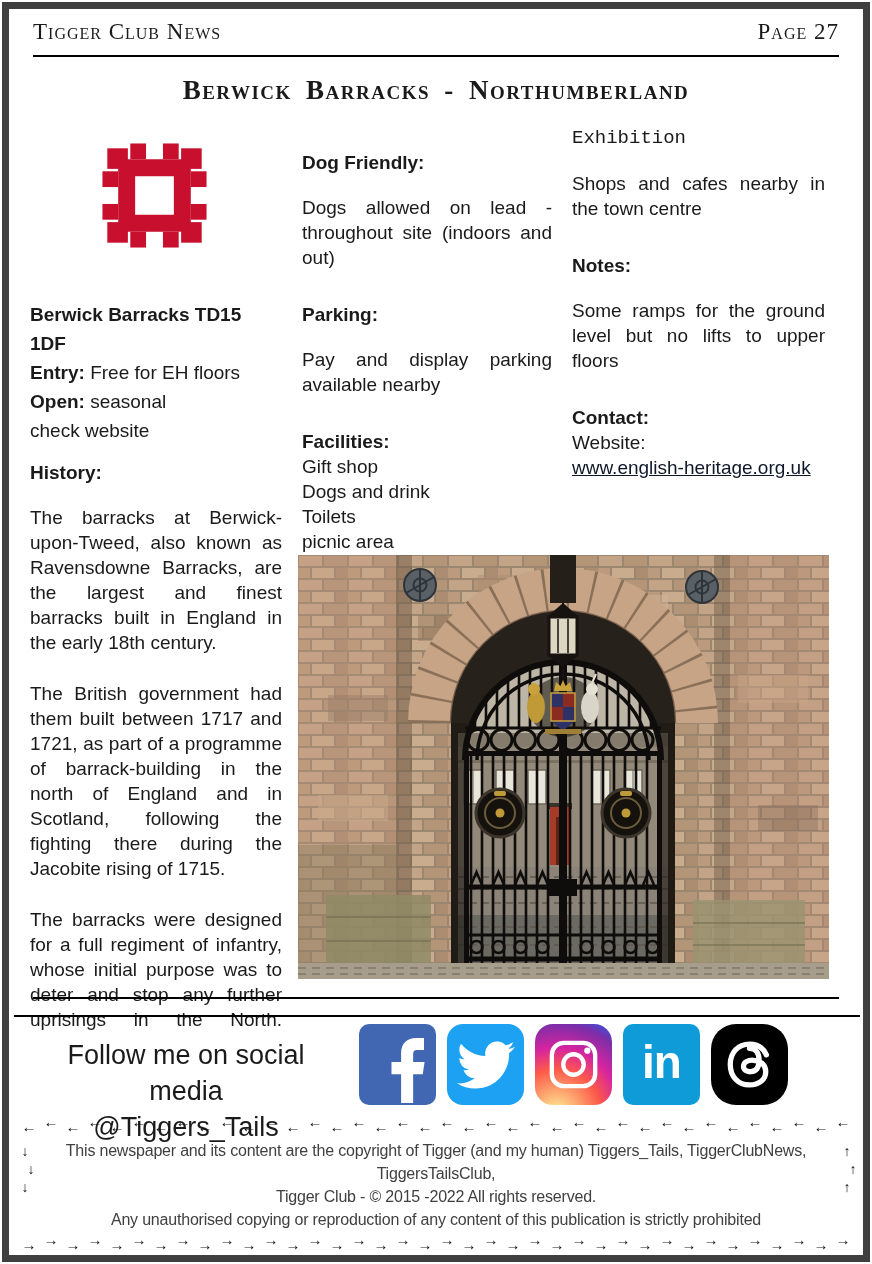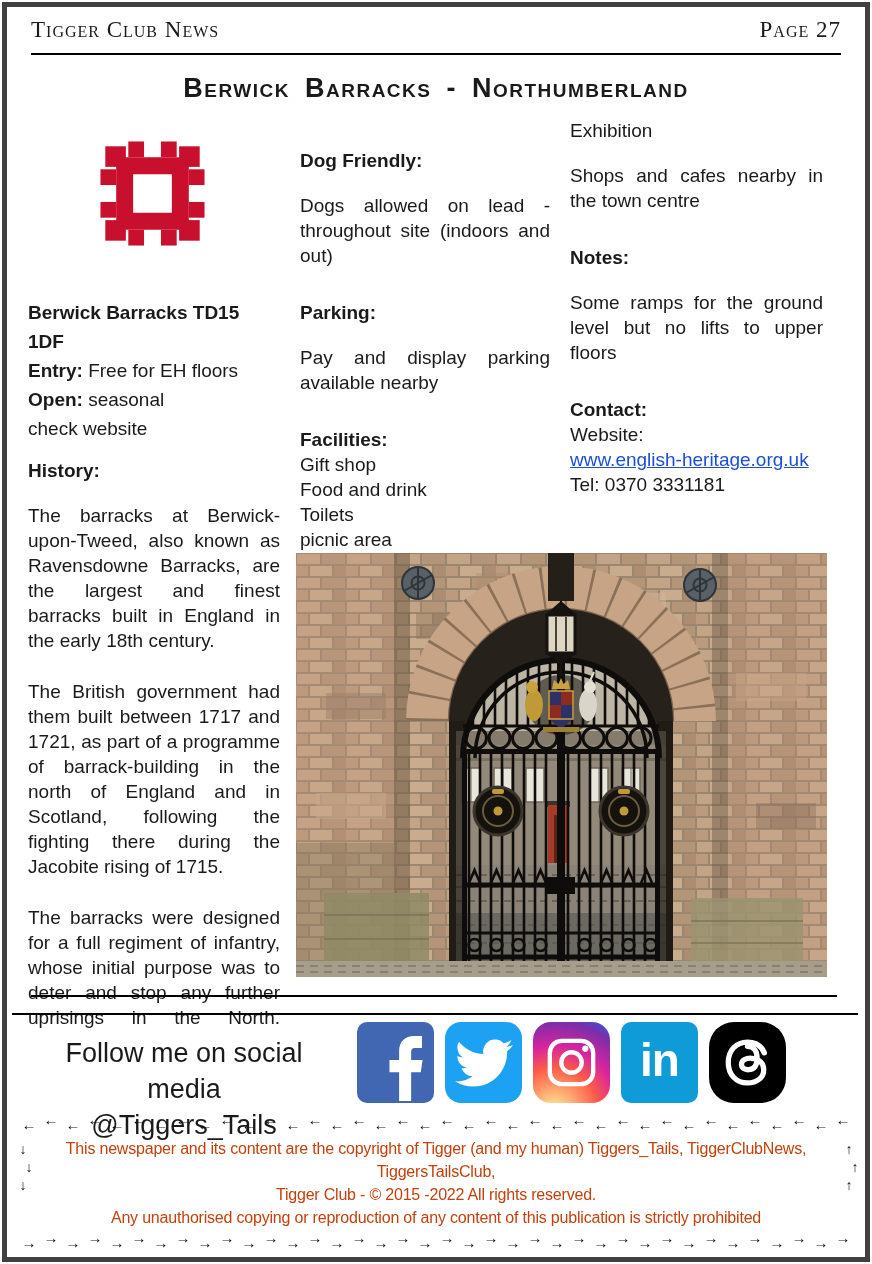--- a/index.html
+++ b/index.html
@@ -1,39 +1,39 @@
 <!DOCTYPE html>
 <html><head>
 <meta charset="utf-8">
 <style>
   * { margin:0; padding:0; box-sizing:border-box; }
   html,body { background:#fff; }
   body { width:872px; height:1264px; position:relative; font-family:"Liberation Sans", sans-serif; color:#1a1a1a; }
-  .page { position:absolute; left:2px; top:2px; width:868px; height:1260px; border:5px solid #404040; background:#fff; }
+  .page { position:absolute; left:2px; top:2px; width:868px; height:1260px; border:7px solid #404040; background:#fff; }
 
   
   .header { position:absolute; top:10px; left:24px; right:24px; display:flex; justify-content:space-between; align-items:baseline;
             font-family:"Liberation Serif", serif; font-variant:small-caps; font-size:23px; letter-spacing:1px; }
   .header-rule { position:absolute; top:46px; left:24px; right:24px; border-top:2px solid #000; }
-  .title { position:absolute; top:66px; left:0; width:100%; text-align:center; font-family:Liberation Sans, sans-serif;
+  .title { position:absolute; top:66px; left:0; width:100%; text-align:center; font-family:Liberation Serif, serif;
            font-variant:small-caps; font-weight:600; font-size:27px; letter-spacing:1.5px; word-spacing:6px; }
 
   
   .col { position:absolute; top:111px; font-size:19px; line-height:25px; }
   .col-left  { left:21px;  width:252px; }
   .col-mid   { left:293px; width:250px; }
   .col-right { left:563px; width:253px; }
   .jtext { text-align:justify;margin-top:20px; }
   .jtext-all { text-align:justify; text-align-last:justify; }
   .hline { font-weight:bold; }
   .addr { line-height:29px; margin-top:44px; }
   .sect { margin-top:32px; }
   .p-gap { margin-top:26px; }
   .eh-logo { margin:15px 0 0 64px; width:121px; height:121px; display:block; }
-  .weblink { color:#1d4ed8; }
+  .weblink { color:#0f172a; }
 
   
   .photo { position:absolute; left:289px; top:546px; width:531px; height:424px; }
   .photo svg { display:block; }
 
   
   .rule-a { position:absolute; top:988px;  left:24px; width:806px; border-top:2px solid #000; }
   .rule-b { position:absolute; top:1006px; left:5px;  width:846px; border-top:2px solid #000; }
 
   
@@ -50,21 +50,21 @@
 
   
   .footer { position:absolute; left:5px; right:5px; top:1108px; text-align:center; }
   .fp-row { height:22px; line-height:20px; white-space:nowrap; overflow:hidden; }
   .fp { display:inline-block; margin:0 3.5px; font-size:15px; color:#111; }
   .fp-row .fp.hi { transform:translateY(-5px); }
   .fp-col { position:absolute; top:24px; width:18px; }
   .fp-col.left { left:2px; } .fp-col.right { right:2px; }
   .fp-col .fp { display:block; margin:2px 0; font-size:14px; }
   .fp-col .fp.hi { transform:translateX(6px); }
-  .foot-text { font-size:16px; line-height:23px; letter-spacing:-0.2px; color:#c2410c; }
+  .foot-text { font-size:16px; line-height:23px; letter-spacing:-0.2px; color:#404040; }
 </style>
 </head>
 <body>
 
 <div class="page">
 
   <div class="header">
     <span>Tigger Club News</span>
     <span>Page 27</span>
   </div>
@@ -102,35 +102,34 @@
     <p class="jtext-all p-gap">The barracks were designed for a full regiment of infantry, whose initial purpose was to deter and stop any further uprisings in the North.</p>
   </div>
 
   <div class="col col-mid">
     <div class="hline" style="margin-top:30px;">Dog Friendly:</div>
     <p class="jtext">Dogs allowed on lead - throughout site (indoors and out)</p>
     <div class="hline sect">Parking:</div>
     <p class="jtext">Pay and display parking available nearby</p>
     <div class="hline sect">Facilities:</div>
     <div>Gift shop</div>
-    <div>Food and drink</div>
+    <div>Dogs and drink</div>
     <div>Toilets</div>
     <div>picnic area</div>
     <div>Follow</div>
   </div>
 
   <div class="col col-right">
-    <div style="">Exhibition</div>
+    <div style="margin-top:6px;font-family:Liberation Mono, monospace;">Exhibition</div>
     <p class="jtext">Shops and cafes nearby in the town centre</p>
     <div class="hline sect">Notes:</div>
     <p class="jtext">Some ramps for the ground level but no lifts to upper floors</p>
     <div class="hline sect">Contact:</div>
     <div>Website:</div>
     <a class="weblink" href="#">www.english-heritage.org.uk</a>
-    <div>Tel: 0370 3331181</div>
   </div>
 
   <div class="photo">
     <svg viewBox="0 0 531 424" width="531" height="424">
       <defs>
         <pattern id="stw" width="50" height="24" patternUnits="userSpaceOnUse">
           <rect width="50" height="24" fill="#9b8670"></rect>
           <rect x="1" y="1" width="23" height="10" fill="#c4a487"></rect>
           <rect x="26" y="1" width="23" height="10" fill="#b59577"></rect>
           <rect x="-11" y="13" width="23" height="10" fill="#bb9a7d"></rect>

